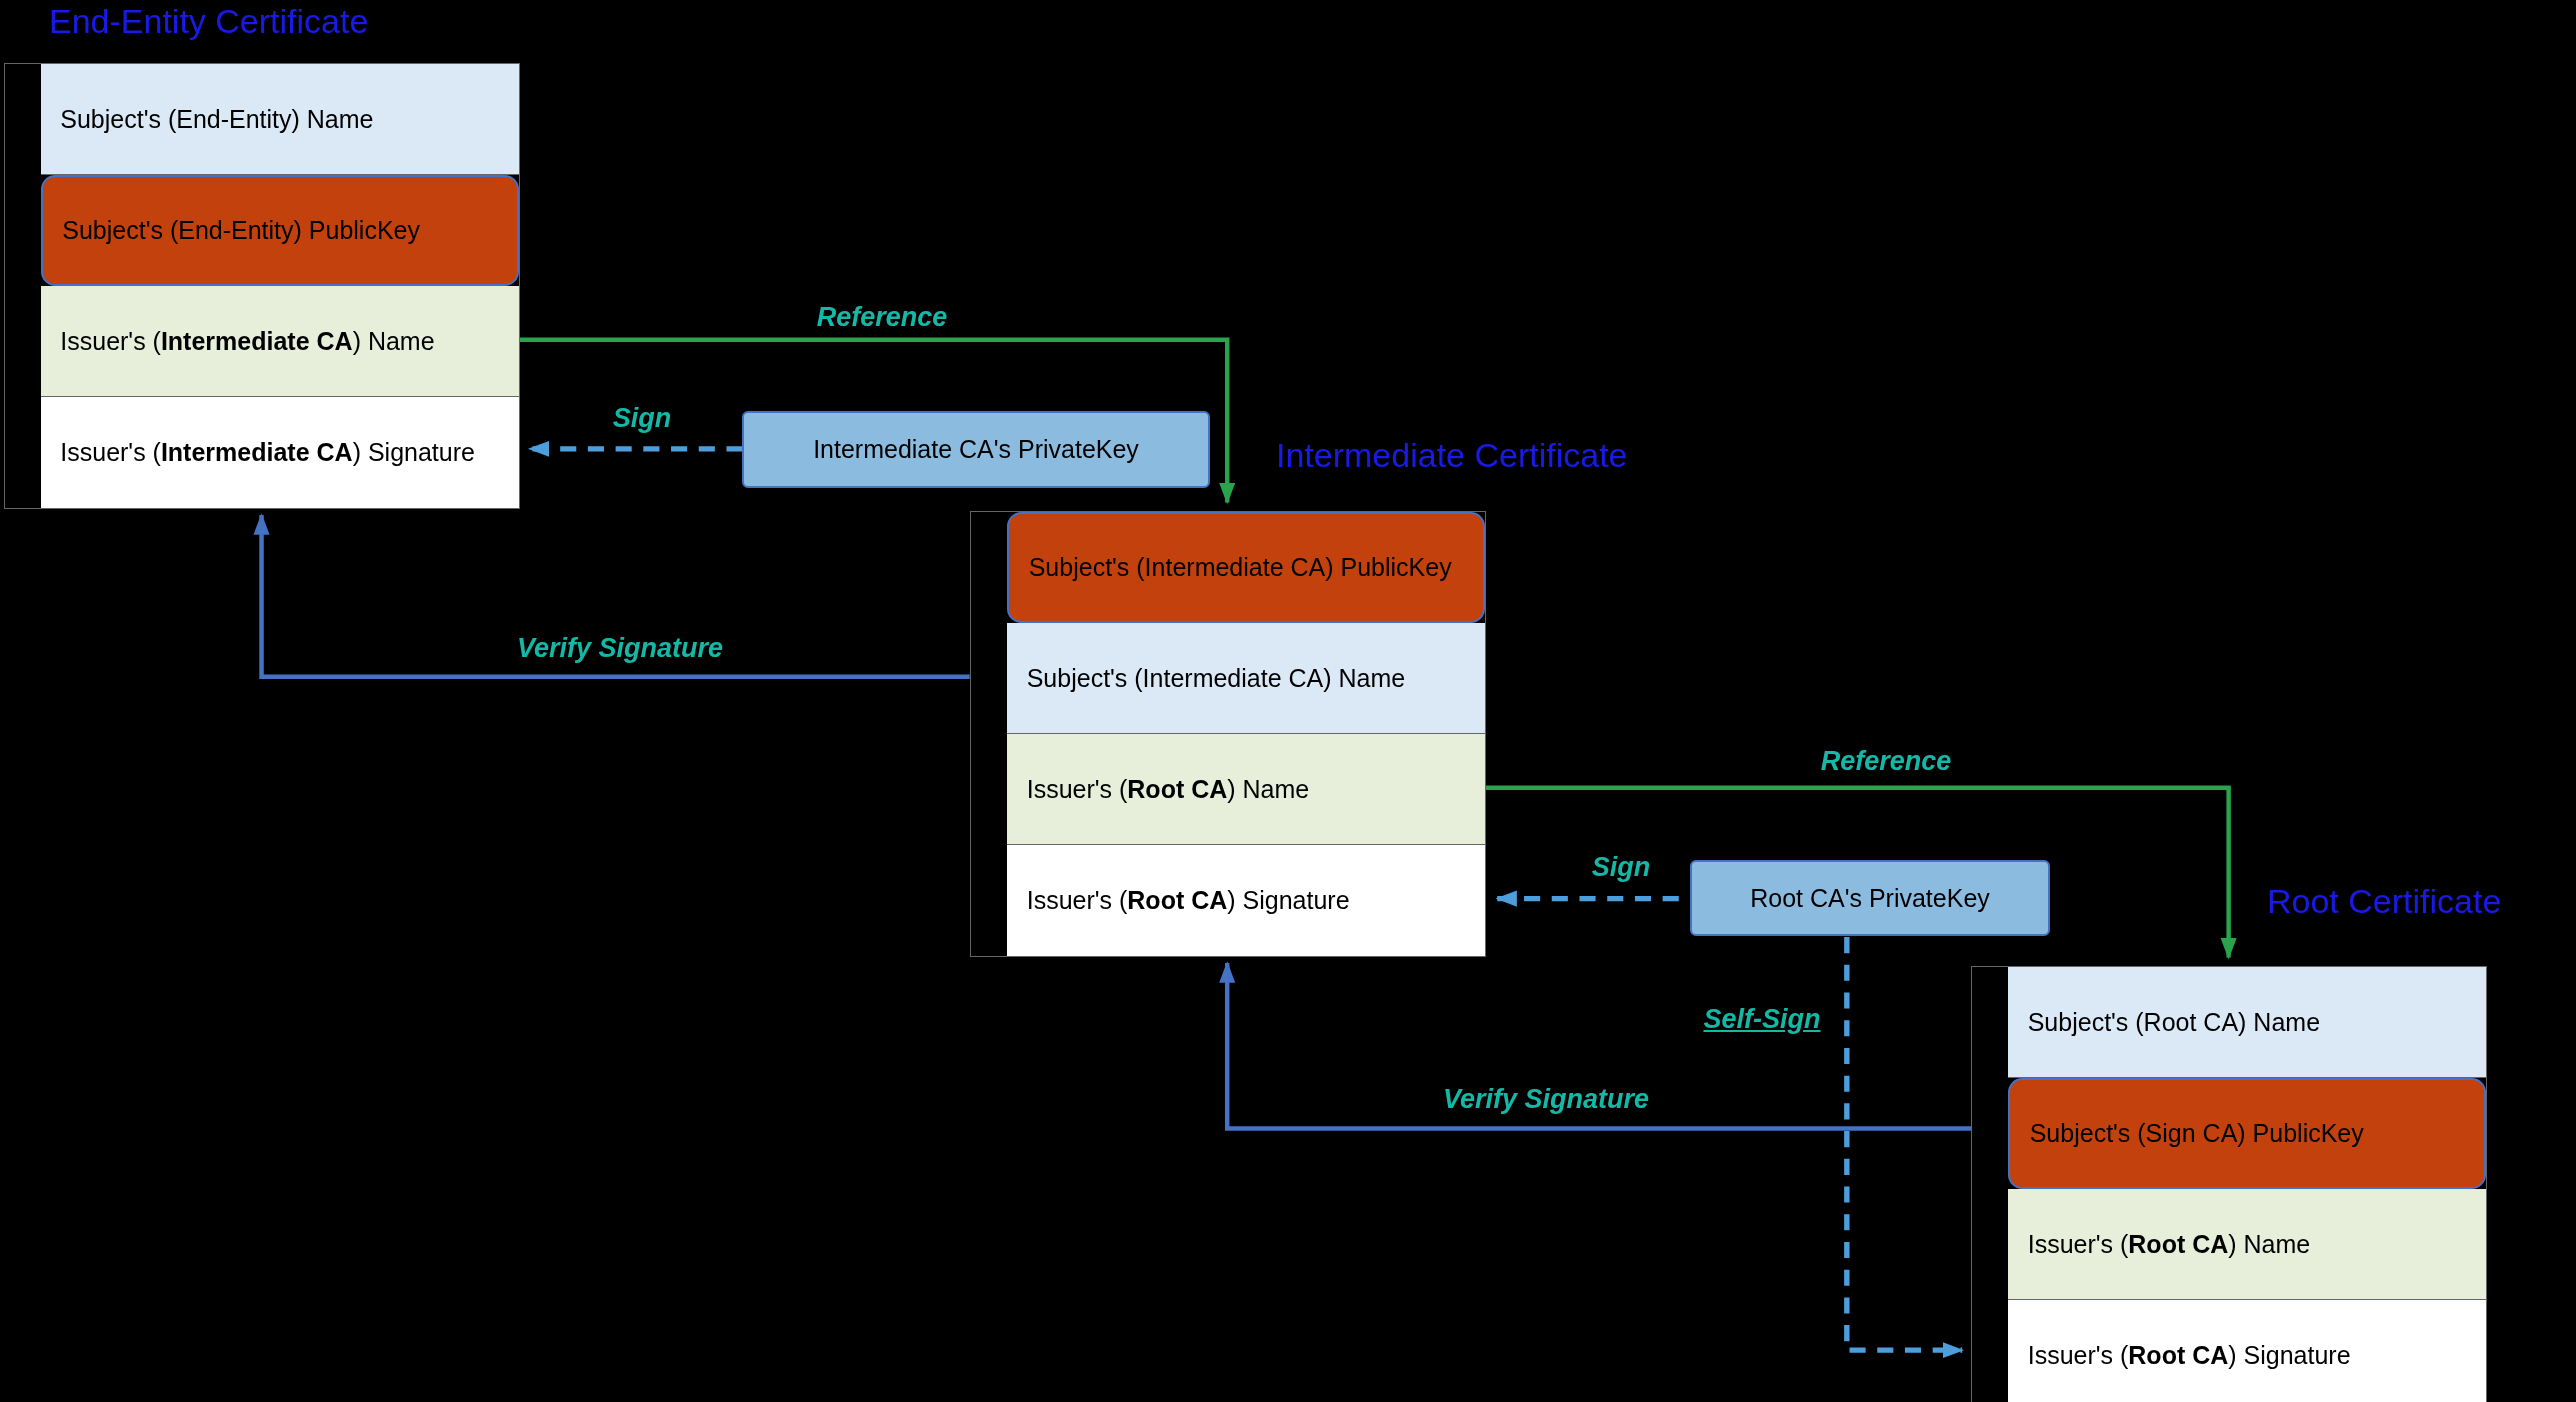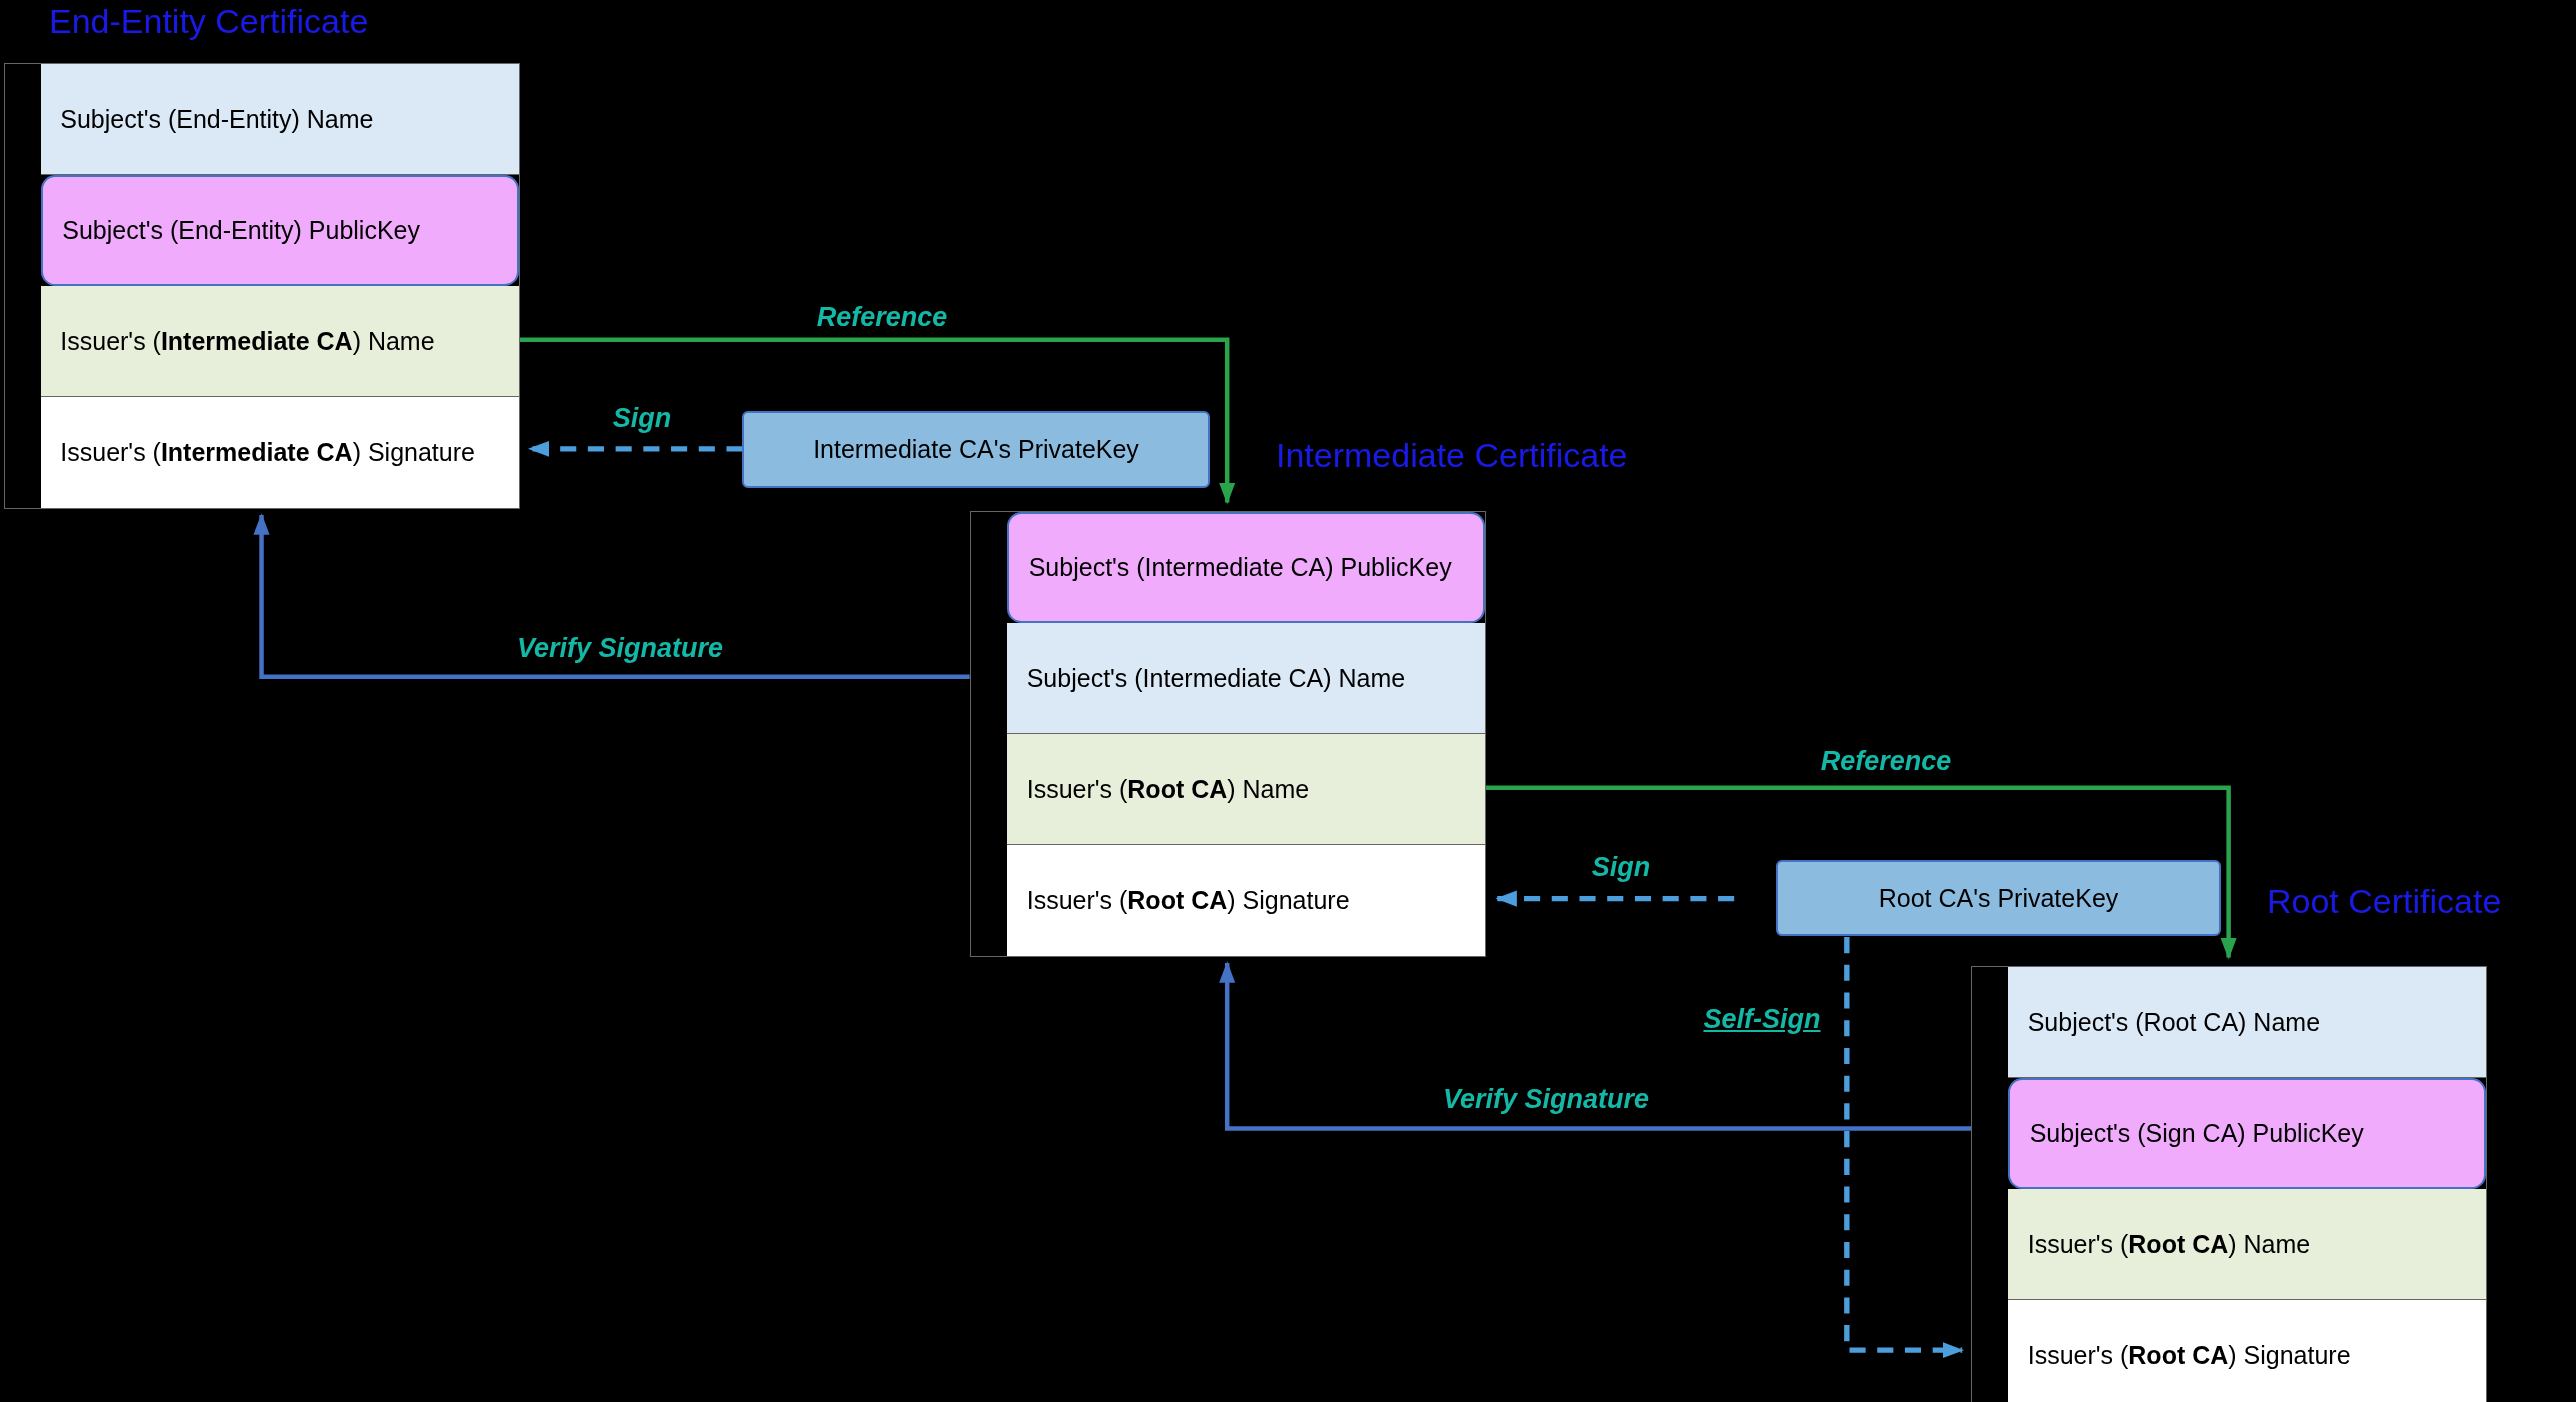--- a/index.html
+++ b/index.html
@@ -37,21 +37,21 @@
     padding-left: 19.7px;
     padding-right: 5.4px;
     font-size: 25px;
     color: #000000;
     white-space: nowrap;
     margin-left: 36px;
   }
   .cert .row:last-child { border-bottom: none; }
   .row.r-name   { background: #dbe9f6; }
   .row.r-pubkey {
-    background: #f0abfc;
+    background: #c2410c;
     border: 2.7px solid #4472c4;
     border-radius: 14.3px;
   }
   .row.r-issuer { background: #e7efdb; }
   .row.r-sig    { background: #ffffff; }
   .row .b { font-weight: bold; }
   .cert-title {
     position: absolute;
     color: #1a1ae8;
     font-weight: normal;
@@ -184,21 +184,21 @@
     </div>
     <div class="row r-sig">
       <span>Issuer's (</span>
         <span class="b">Root CA</span>
         <span>) Signature</span>
     </div>
   </div>
 
   <div class="pk-box" style="left:742px; top:411px; width:468px; height:77px;">Intermediate CA's PrivateKey</div>
 
-  <div class="pk-box" style="left:1776px; top:860px; width:445px; height:76px;">Root CA's PrivateKey</div>
+  <div class="pk-box" style="left:1690px; top:860px; width:360px; height:76px;">Root CA's PrivateKey</div>
 
   <div class="arrow-label" style="left:882px; top:302px;">Reference</div>
 
   <div class="arrow-label" style="left:642px; top:403px;">Sign</div>
 
   <div class="arrow-label" style="left:620px; top:633px;">Verify Signature</div>
 
   <div class="arrow-label" style="left:1886px; top:746px;">Reference</div>
 
   <div class="arrow-label" style="left:1621px; top:852px;">Sign</div>

